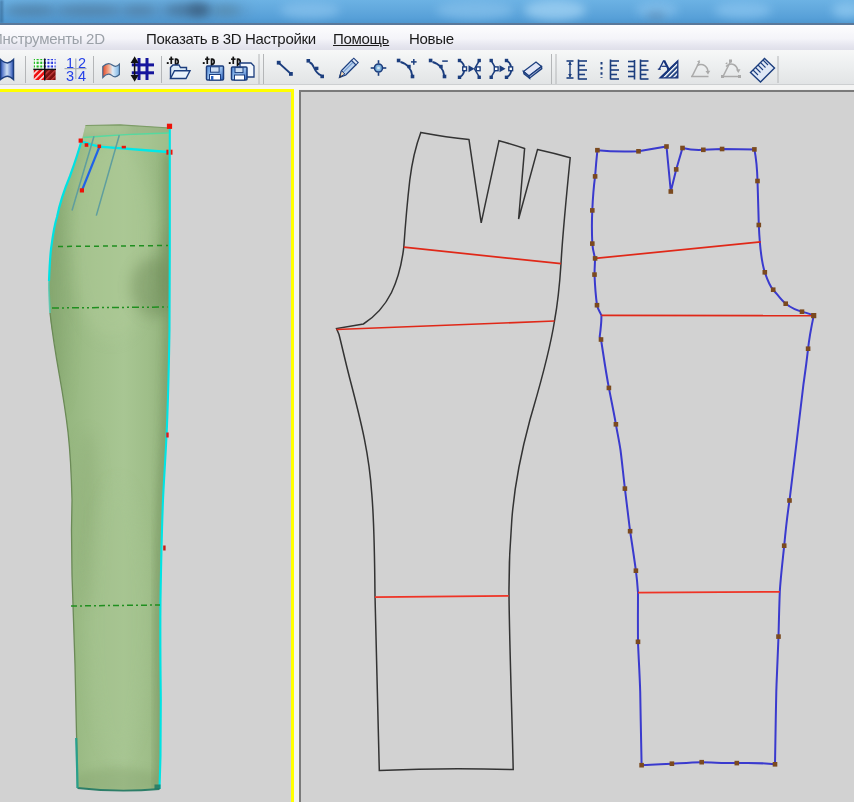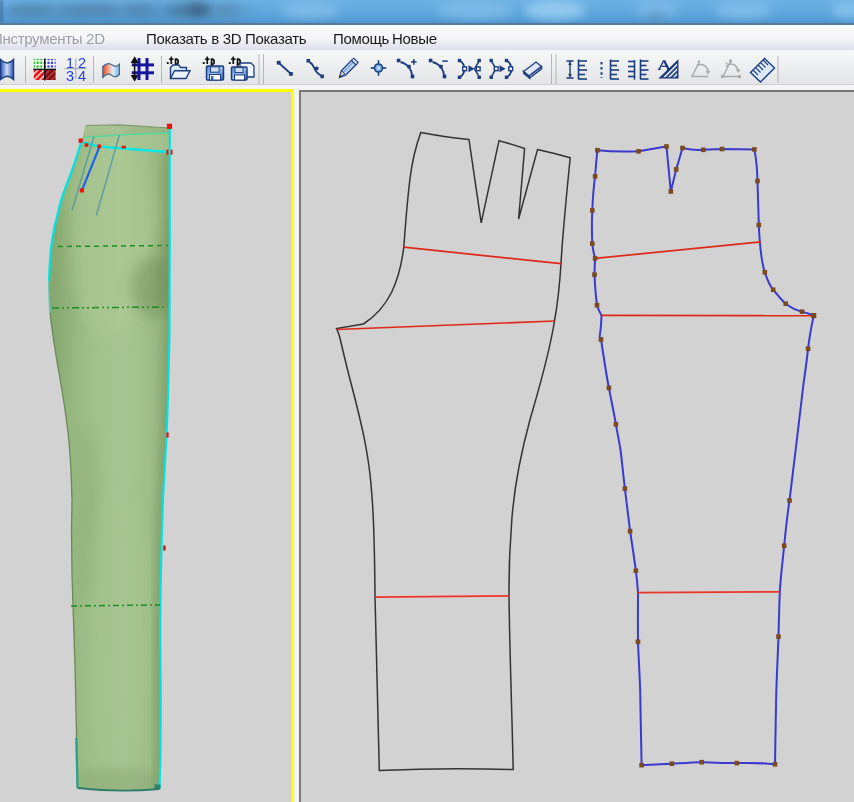--- a/index.html
+++ b/index.html
@@ -37,23 +37,23 @@
     <div class="lb" style="left:524px;top:0px;width:62px;height:20px;background:#9ed0f2;"></div>
     <div class="lb" style="left:636px;top:2px;width:42px;height:15px;background:#84c0ec;"></div>
     <div class="blob" style="left:646px;top:12px;width:20px;height:8px;background:#4c749c;"></div>
     <div class="lb" style="left:714px;top:2px;width:58px;height:16px;background:#86c2ee;"></div>
     <div class="lb" style="left:832px;top:2px;width:30px;height:16px;background:#8ec8f0;"></div>
   </div>
   <div id="tbline"></div>
   <div id="menubar">
     <span class="dis" style="left:-8px;">Инструменты 2D</span>
     <span style="left:128px;margin-left:18px;">Показать в 3D</span>
-    <span style="left:245px;">Показать</span>
-    <span style="left:333px;">Помощь</span>
-    <span style="left:392px;">Новые</span>
+    <span style="left:245px;">Настройки</span>
+    <span style="left:333px;text-decoration:underline;">Помощь</span>
+    <span style="left:409px;">Новые</span>
   </div>
   <div id="toolbar">
     <svg width="854" height="34" viewBox="0 50 854 34">
       <defs>
         <pattern id="gdots" width="3.6" height="3.6" patternUnits="userSpaceOnUse">
             <rect width="3.6" height="3.6" fill="#ffffff"></rect>
             <rect x="0.5" y="0.5" width="2.2" height="2.2" fill="#22bb22"></rect>
           </pattern>
         <pattern id="bdots" width="3.6" height="3.6" patternUnits="userSpaceOnUse">
             <rect width="3.6" height="3.6" fill="#ffffff"></rect>

